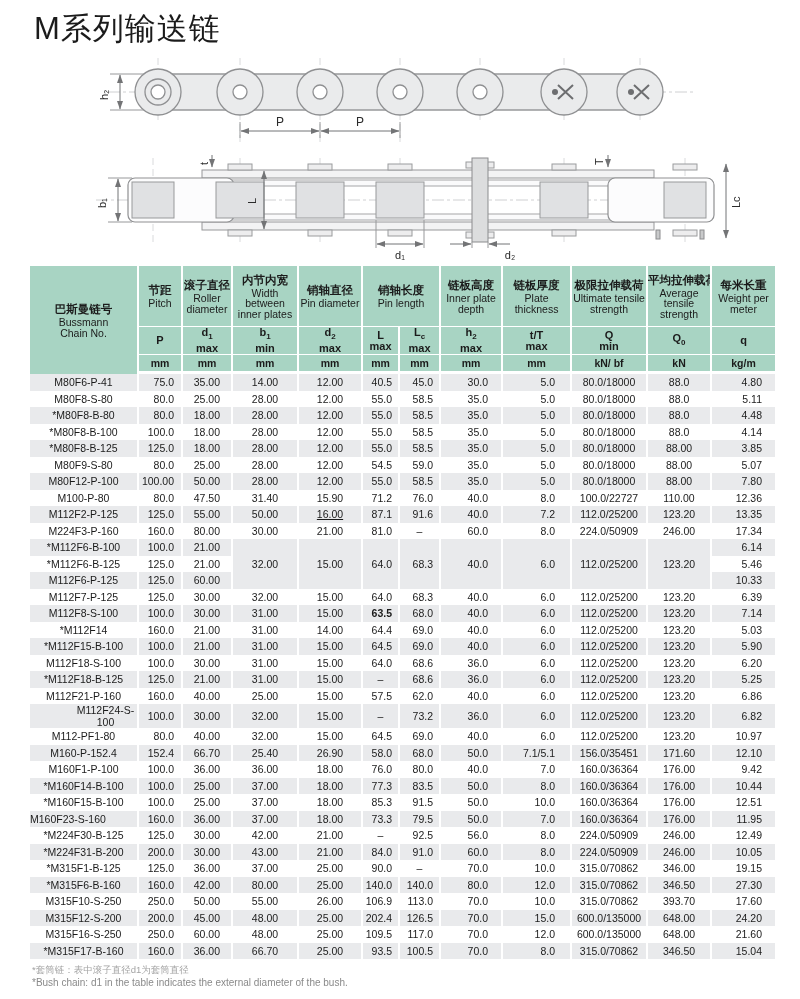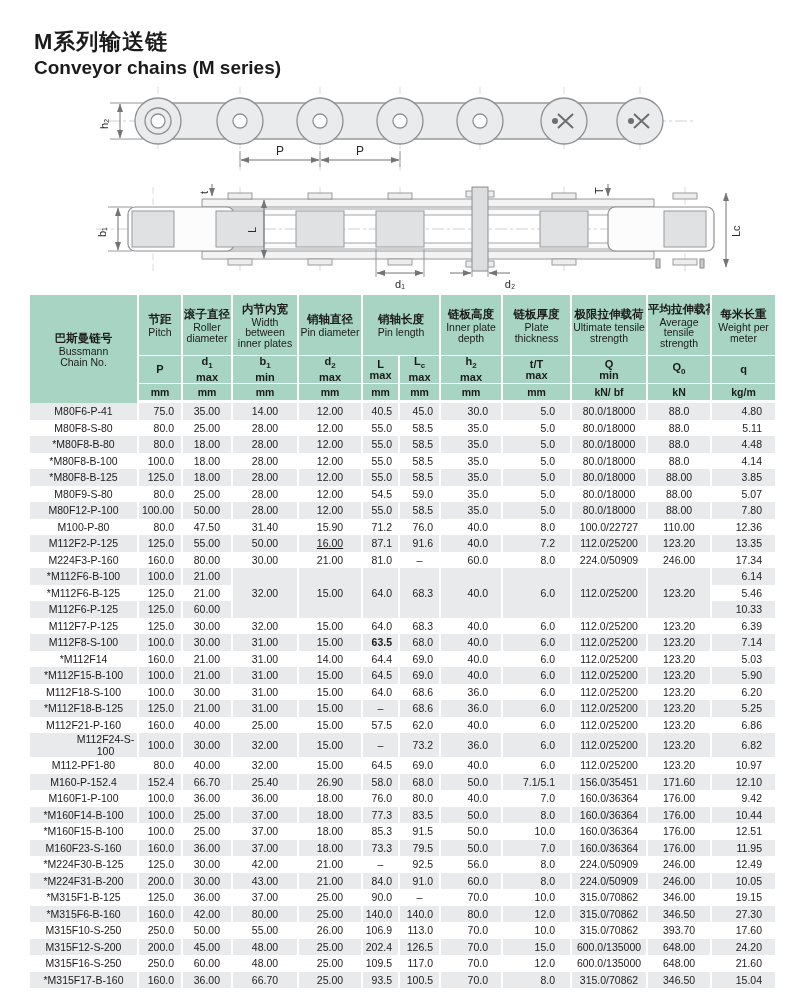--- a/index.html
+++ b/index.html
@@ -2,21 +2,21 @@
 <html><head>
 <meta charset="utf-8">
 <style>
   html,body{margin:0;padding:0;}
   body{
     width:800px;height:999px;background:#ffffff;color:#1b1b1b;
     font-family:"Liberation Sans","DejaVu Sans",sans-serif;
     overflow:hidden;
   }
   .page{padding:8px 25px 0 30px;}
-  .title-zh{font-size:22px;font-weight:bold;margin:19px 0 0 4px;letter-spacing:1px;}
+  .title-zh{font-size:31px;font-weight:normal;margin:0 0 0 4px;letter-spacing:1px;}
   .title-en{font-size:19px;font-weight:bold;margin:0 0 4px 4px;}
   .diagrams{margin:4px 0 4px 22px;}
   .diagrams svg{display:block;}
 
   #spec{width:745px;border-collapse:separate;border-spacing:0;table-layout:fixed;margin-top:2px;}
   #spec td{border-left:2px solid #fff;padding:0;overflow:hidden;}
   #spec td.first{border-left:none;}
   #spec .hcell{background:#a8d4c3;text-align:center;vertical-align:middle;border-top:1px solid #fff;}
   #spec .hr1 .hcell{border-top:none;height:60px;}
   #spec .hr2 .hcell{height:27px;}
@@ -33,21 +33,20 @@
   .fn-zh{font-size:9.5px;color:#a3a3a3;line-height:12px;}
   .fn-en{font-size:10px;color:#8a8a8a;line-height:13px;}
   text{font-family:"Liberation Sans","DejaVu Sans",sans-serif;}
 </style>
 </head>
 <body>
 
 <div class="page">
 
   <div class="title-zh">M系列输送链</div>
-  <div class="title-en">Conveyor chains (M series)</div>
 
   <div class="diagrams">
 
     <svg width="690" height="98" viewBox="0 0 690 98">
       <defs>
         <marker id="ar1" markerWidth="9" markerHeight="8" refX="8" refY="3.5" orient="auto-start-reverse">
           <path d="M0,0.5 L8.5,3.5 L0,6.5 z" fill="#737476"></path>
         </marker>
       </defs>
       <g stroke="#d9dadc" stroke-width="1" stroke-dasharray="7 4">
@@ -647,21 +646,21 @@
           <td style="text-align: center;">18.00</td>
           <td style="text-align: right; padding-right: 6px;">85.3</td>
           <td style="text-align: right; padding-right: 6px;">91.5</td>
           <td style="text-align: right; padding-right: 13px;">50.0</td>
           <td style="text-align: right; padding-right: 15px;">10.0</td>
           <td style="text-align: center;">160.0/36364</td>
           <td style="text-align: center;">176.00</td>
           <td style="text-align: right; padding-right: 13px;">12.51</td>
         </tr>
         <tr class="even">
-          <td class="first" style="text-align: center; margin-left: 25px;">M160F23-S-160</td>
+          <td class="first" style="text-align: left; margin-left: 25px;">M160F23-S-160</td>
           <td style="text-align: right; padding-right: 7px;">160.0</td>
           <td style="text-align: right; padding-right: 11px;">36.00</td>
           <td style="text-align: center;">37.00</td>
           <td style="text-align: center;">18.00</td>
           <td style="text-align: right; padding-right: 6px;">73.3</td>
           <td style="text-align: right; padding-right: 6px;">79.5</td>
           <td style="text-align: right; padding-right: 13px;">50.0</td>
           <td style="text-align: right; padding-right: 15px;">7.0</td>
           <td style="text-align: center;">160.0/36364</td>
           <td style="text-align: center;">176.00</td>
@@ -775,14 +774,18 @@
           <td style="text-align: right; padding-right: 6px;">100.5</td>
           <td style="text-align: right; padding-right: 13px;">70.0</td>
           <td style="text-align: right; padding-right: 15px;">8.0</td>
           <td style="text-align: center;">315.0/70862</td>
           <td style="text-align: center;">346.50</td>
           <td style="text-align: right; padding-right: 13px;">15.04</td>
         </tr>
       </tbody>
     </table>
 
+  <div class="footnotes">
+    <div class="fn-zh">*套筒链：表中滚子直径d1为套筒直径</div>
+    <div class="fn-en">*Bush chain: d1 in the table indicates the external diameter of the bush.</div>
+  </div>
 
 </div>
 
 </body></html>

